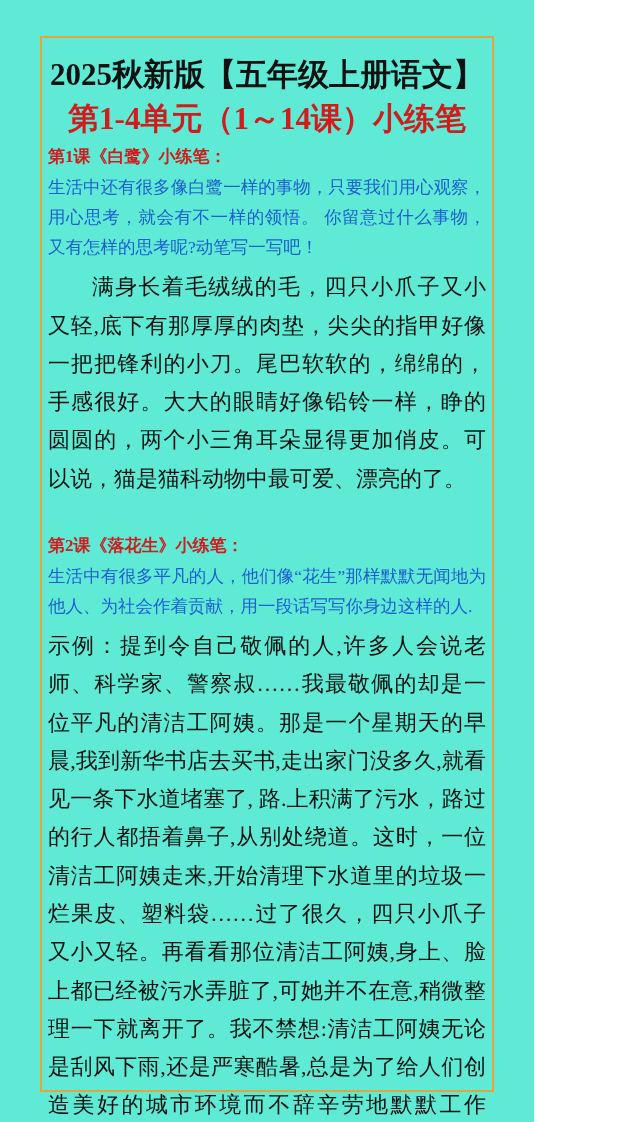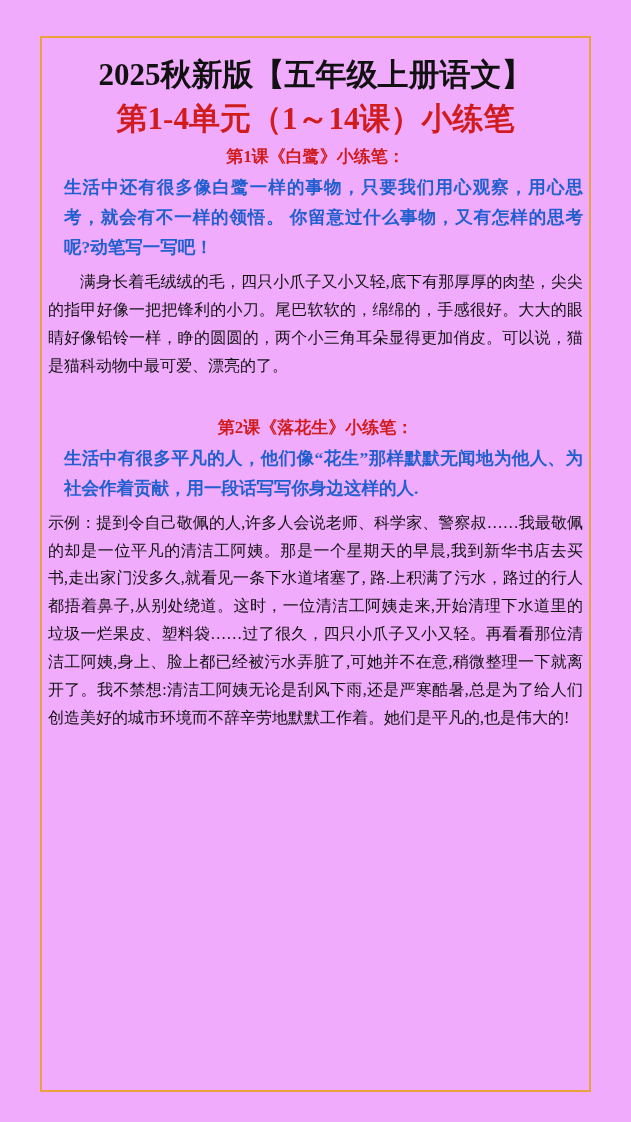--- a/index.html
+++ b/index.html
@@ -8,23 +8,23 @@
     background: #ffffff;
   }
   body {
     width: 631px;
     height: 1122px;
     font-family: "Liberation Serif", "DejaVu Serif", serif;
     overflow: hidden;
   }
   .page {
     position: relative;
-    width: 631px;
+    width: 534px;
     height: 1122px;
-    background: #f0abfc;
+    background: #5eead4;
     box-sizing: border-box;
     padding: 36px 26px 24px 26px;
   }
   .frame {
     position: absolute;
     left: 40px;
     top: 36px;
     right: 40px;
     bottom: 30px;
     border: 2px solid #e8a33d;
@@ -50,37 +50,37 @@
   .title-sub {
     text-align: center;
     font-weight: bold;
     font-size: 31px;
     color: #d01c1c;
     line-height: 1.3;
     margin: 4px 0 6px 0;
     white-space: nowrap;
   }
   .lesson-head {
-    text-align: center;
+    text-align: left;
     font-weight: bold;
     font-size: 17px;
     color: #d01c1c;
     margin: 6px 0 4px 0;
   }
   .prompt {
     color: #1f5fd0;
-    font-weight: bold;
+    font-weight: normal;
     font-size: 17.5px;
     line-height: 1.72;
     text-align: justify;
-    margin: 2px 0 6px 16px;
+    margin: 2px 0 6px 0;
   }
   .body-text {
     color: #111111;
-    font-size: 16px;
+    font-size: 22px;
     line-height: 1.74;
     text-align: justify;
     margin: 2px 0 4px 0;
   }
   .indent {
     text-indent: 2em;
   }
   .gap {
     height: 26px;
   }

